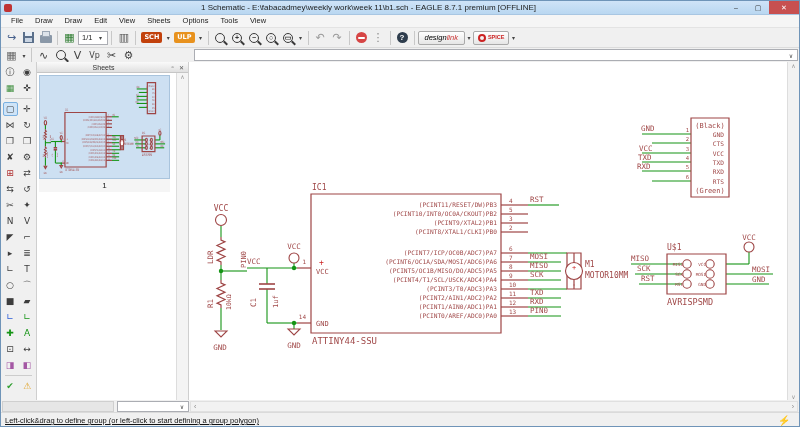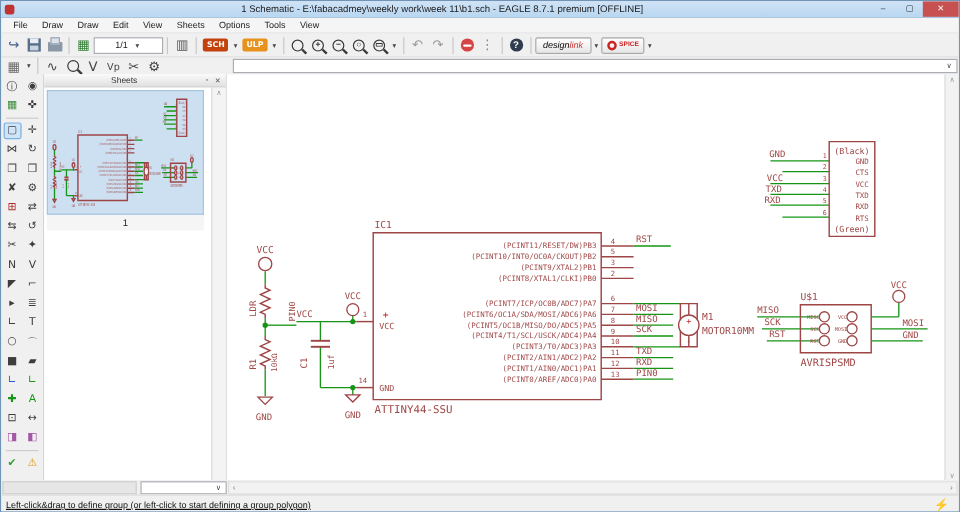--- a/index.html
+++ b/index.html
@@ -17,21 +17,21 @@
   
   .menubar{position:absolute;left:0;top:14px;width:100%;height:13px;background:#f5f5f5;display:flex;align-items:center;padding-left:4px;border-bottom:1px solid #e3e3e3;}
   .menu-item{font-size:7.5px;color:#222;padding:0 6px;line-height:12px;}
 
   
   .toolbar1{position:absolute;left:0;top:27px;width:100%;height:20px;background:#f0f0f0;border-bottom:1px solid #dcdcdc;display:flex;align-items:center;padding:0 2px;}
   .tb{height:17px;min-width:17px;display:flex;align-items:center;justify-content:center;border:1px solid transparent;background:transparent;padding:0 1px;position:relative;}
   .tb-glyph{font-size:11px;line-height:11px;color:#3d3d3d;font-family:"DejaVu Sans",sans-serif;}
   .sep{width:1px;height:14px;background:#c8c8c8;margin:0 3px;flex:0 0 auto;}
   .dd{font-size:6px;color:#444;width:8px;text-align:center;}
-  .combo{border:1px solid #abadb3;background:#fff;font-size:7.5px;height:14px;display:flex;align-items:center;padding:0 17px;color:#222;}
+  .combo{border:1px solid #abadb3;background:#fff;font-size:7.5px;height:14px;display:flex;align-items:center;padding:0 3px;color:#222;}
   .combo .dd{margin-left:4px;}
   .badge{font-size:6.5px;color:#fff;padding:2px 3px;border-radius:2px;font-weight:bold;font-family:"DejaVu Sans",sans-serif;line-height:7px;}
   .i-floppy{width:11px;height:11px;background:#5a6f8a;position:relative;display:inline-block;}
   .i-floppy::before{content:"";position:absolute;top:0;left:2px;right:2px;height:4px;background:#e8eef5;}
   .i-floppy::after{content:"";position:absolute;bottom:1px;left:2px;right:2px;height:4px;background:#c9d4e2;}
   .i-printer{width:12px;height:8px;background:#8a98a8;border-radius:1px;position:relative;display:inline-block;margin-top:3px;}
   .i-printer::before{content:"";position:absolute;top:-4px;left:2px;right:2px;height:4px;background:#dde3ea;border:1px solid #9aa6b4;}
   .i-mag{position:relative;width:10px;height:10px;border:1.5px solid #3a3a3a;border-radius:50%;display:inline-block;font-size:7px;line-height:7px;text-align:center;color:#333;font-weight:bold;}
   .i-mag::after{content:"";position:absolute;width:5px;height:2px;background:#3a3a3a;right:-4px;bottom:-2px;transform:rotate(45deg);}
   .i-stop{width:11px;height:11px;background:#d64545;border-radius:50%;position:relative;display:inline-block;}

